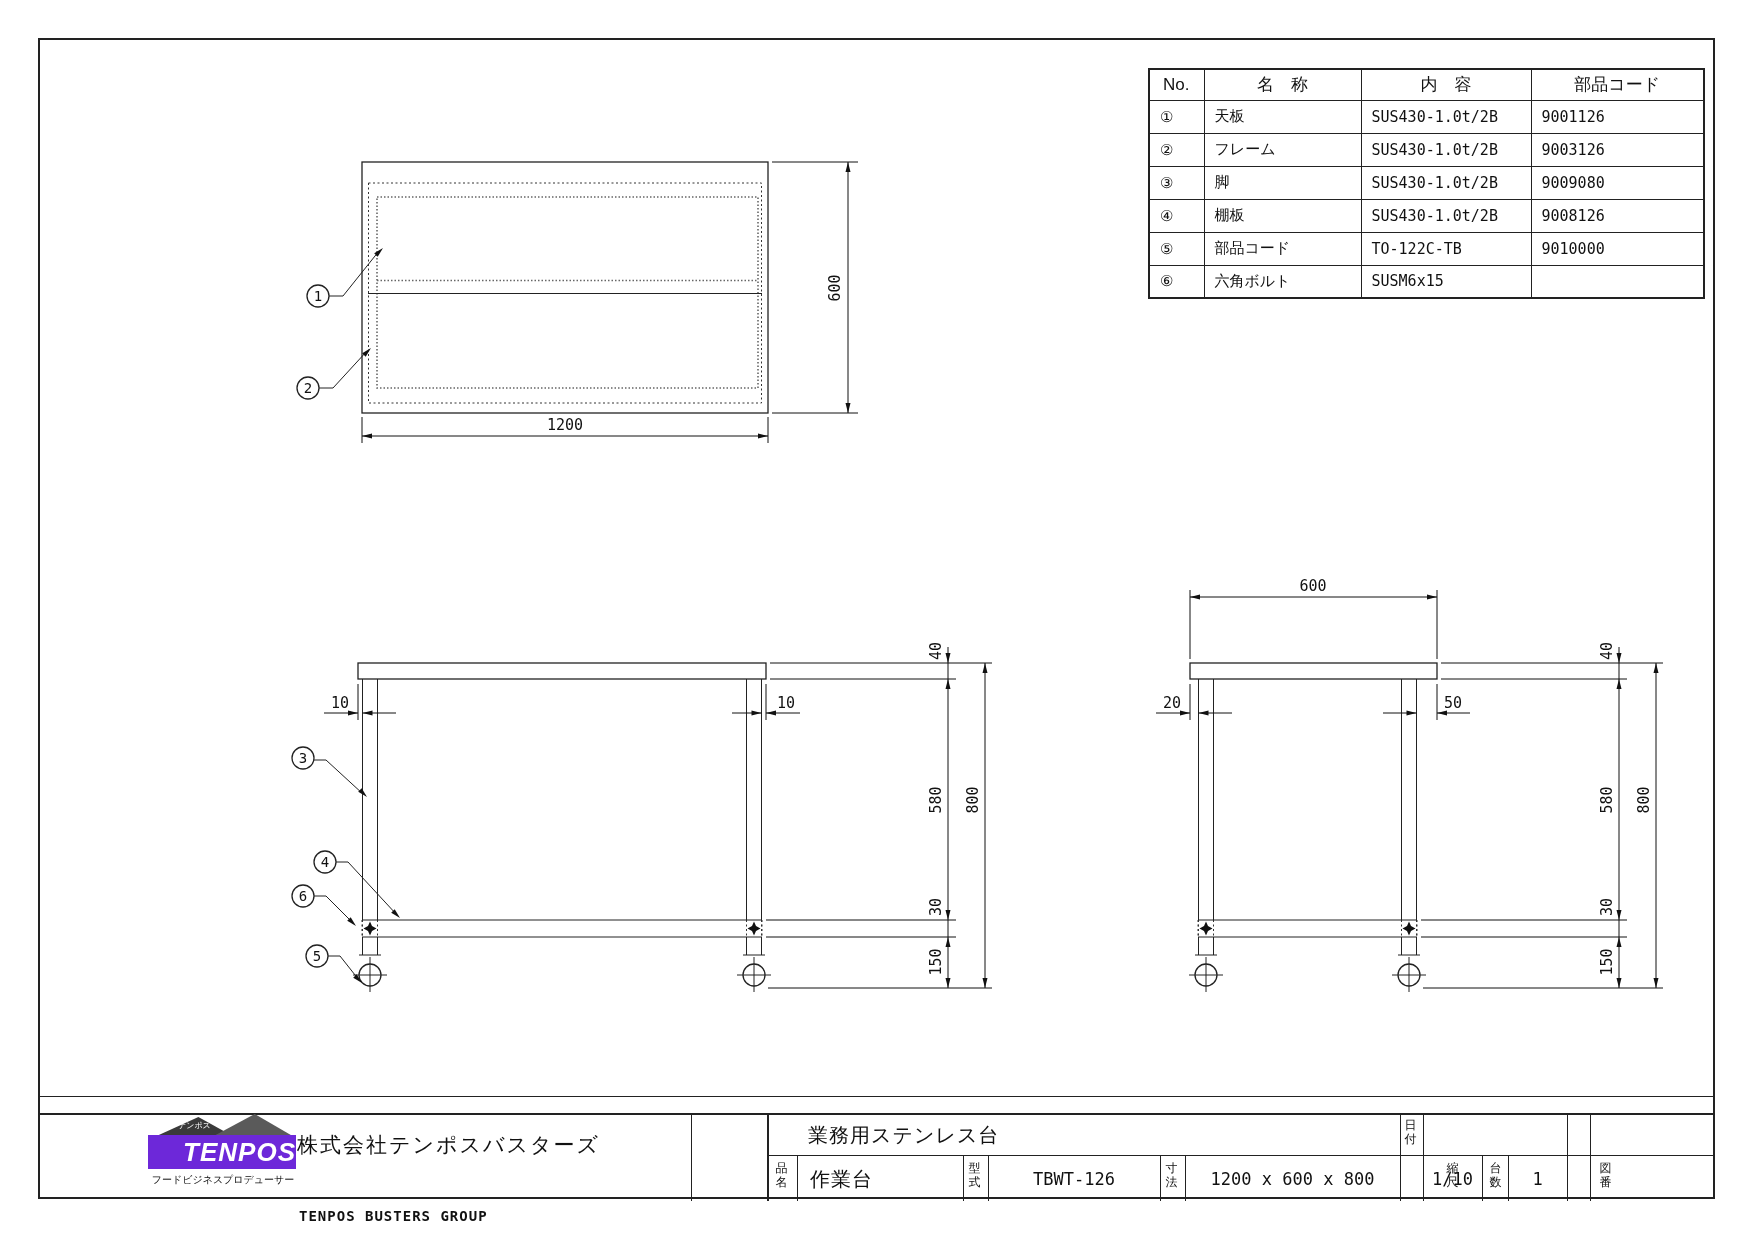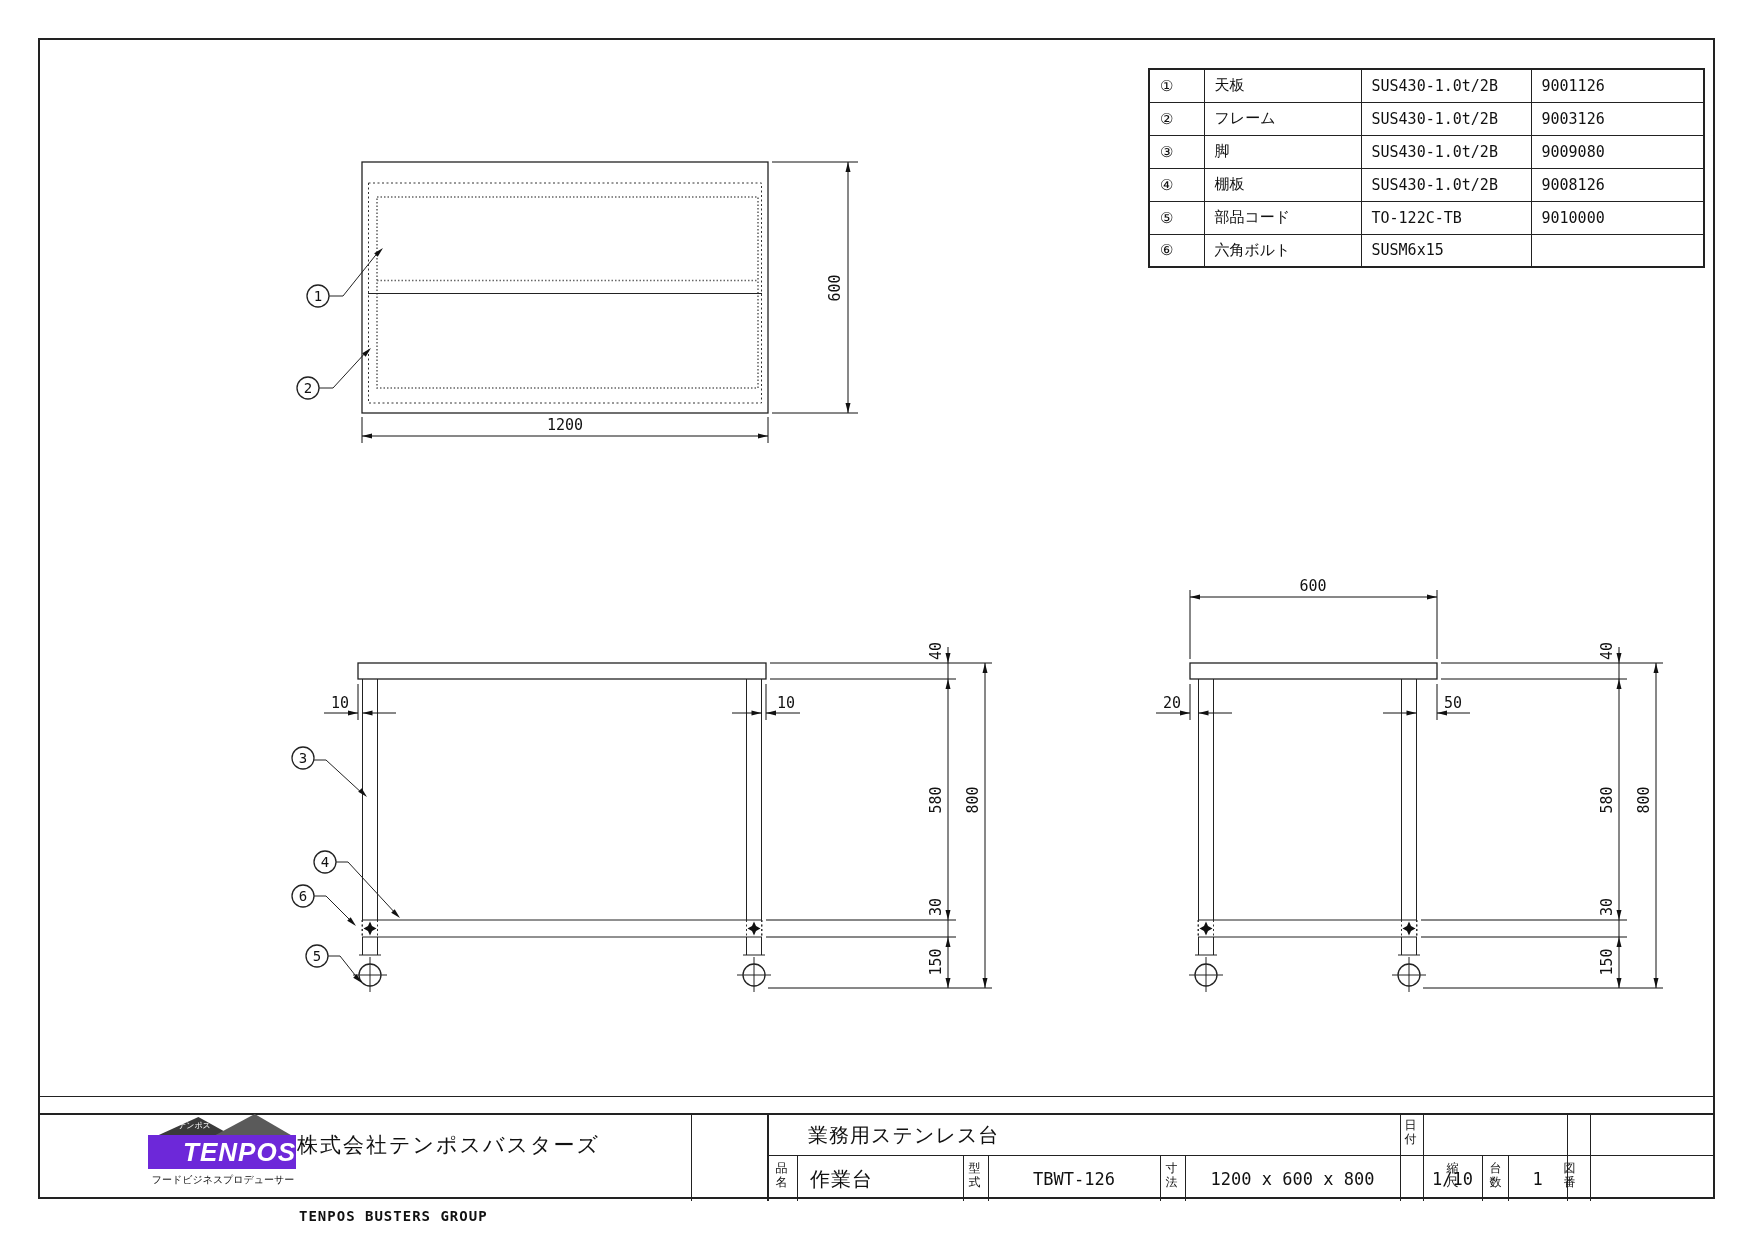--- a/index.html
+++ b/index.html
@@ -286,20 +286,26 @@
 </svg>
 
 <table class="parts">
   <colgroup>
       <col style="width:55px">
       <col style="width:157px">
       <col style="width:170px">
       <col style="width:173px">
     </colgroup>
   <tbody>
+      <tr>
+    <th class="no">No.</th>
+    <th>名　称</th>
+    <th>内　容</th>
+    <th>部品コード</th>
+  </tr>
   <tr>
     <td class="no">①</td>
     <td>天板</td>
     <td class="mono">SUS430-1.0t/2B</td>
     <td class="mono">9001126</td>
   </tr>
   <tr>
     <td class="no">②</td>
     <td>フレーム</td>
     <td class="mono">SUS430-1.0t/2B</td>
@@ -371,15 +377,15 @@
   <div class="tb-lab" style="left:774px;top:1162px;">品名</div>
   <div class="tb-big" style="left:810px;top:1166px;">作業台</div>
   <div class="tb-lab" style="left:967px;top:1162px;">型式</div>
   <div class="tb-val" style="left:988px;top:1169px;width:172px;">TBWT-126</div>
   <div class="tb-lab" style="left:1164px;top:1162px;">寸法</div>
   <div class="tb-val" style="left:1185px;top:1169px;width:215px;">1200 x 600 x 800</div>
   <div class="tb-lab" style="left:1445px;top:1162px;">縮尺</div>
   <div class="tb-val" style="left:1423px;top:1169px;width:59px;">1/10</div>
   <div class="tb-lab" style="left:1488px;top:1162px;">台数</div>
   <div class="tb-val" style="left:1508px;top:1169px;width:59px;">1</div>
-  <div class="tb-lab" style="left:1562px;top:1162px;">図番</div>
+  <div class="tb-lab" style="left:1598px;top:1162px;">図番</div>
   <div class="tb-val" style="left:1590px;top:1169px;width:125px;"></div>
 </div>
 
 </body></html>

